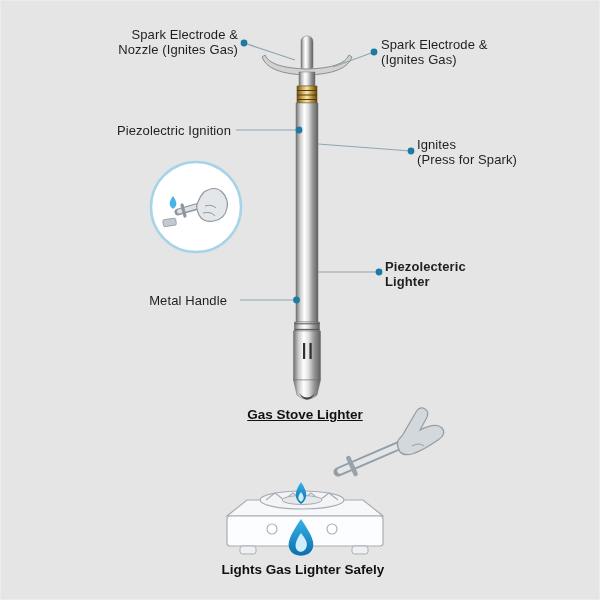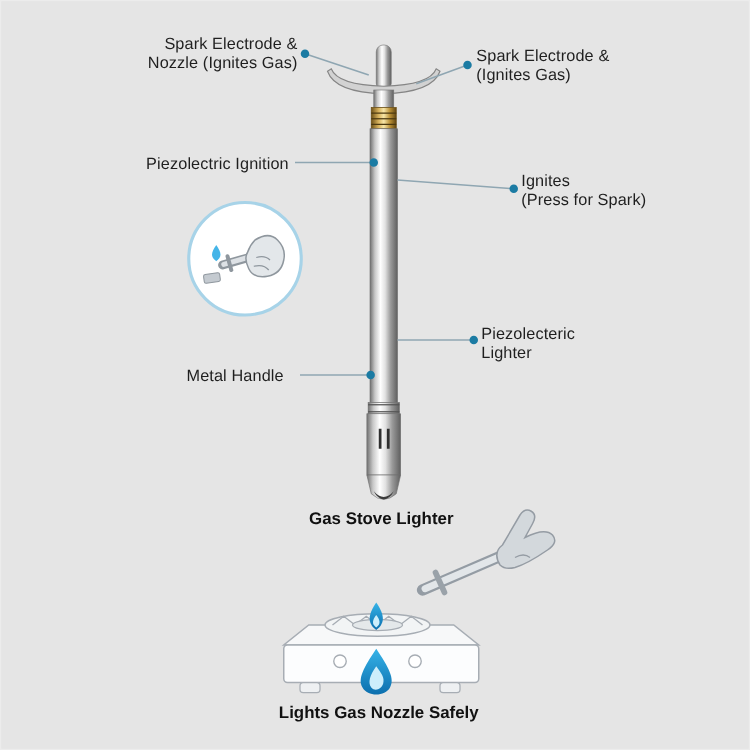--- a/index.html
+++ b/index.html
@@ -141,26 +141,26 @@
 
   <div class="label right-align" style="left:41px;top:123px;width:190px;">
     <span class="ln">Piezolectric Ignition</span>
   </div>
 
   <div class="label left-align" style="left:417px;top:137px;width:120px;">
     <span class="ln">Ignites</span>
     <span class="ln">(Press for Spark)</span>
   </div>
 
-  <div class="label left-align" style="left:385px;top:259px;width:110px;">
+  <div class="label left-align" style="left:385px;top:259px;width:110px;font-weight:bold;">
     <span class="ln">Piezolecteric</span>
     <span class="ln">Lighter</span>
   </div>
 
   <div class="label right-align" style="left:87px;top:293px;width:140px;">
     <span class="ln">Metal Handle</span>
   </div>
 
-  <div class="caption" style="left:205px;top:407px;width:200px;">Gas Stove Lighter</div>
+  <div class="caption" style="left:205px;top:407px;width:200px;text-decoration:underline;">Gas Stove Lighter</div>
 
-  <div class="caption" style="left:190px;top:562px;width:226px;">Lights Gas Nozzle Safely</div>
+  <div class="caption" style="left:190px;top:562px;width:226px;">Lights Gas Lighter Safely</div>
 
 </div>
 
 </body></html>

